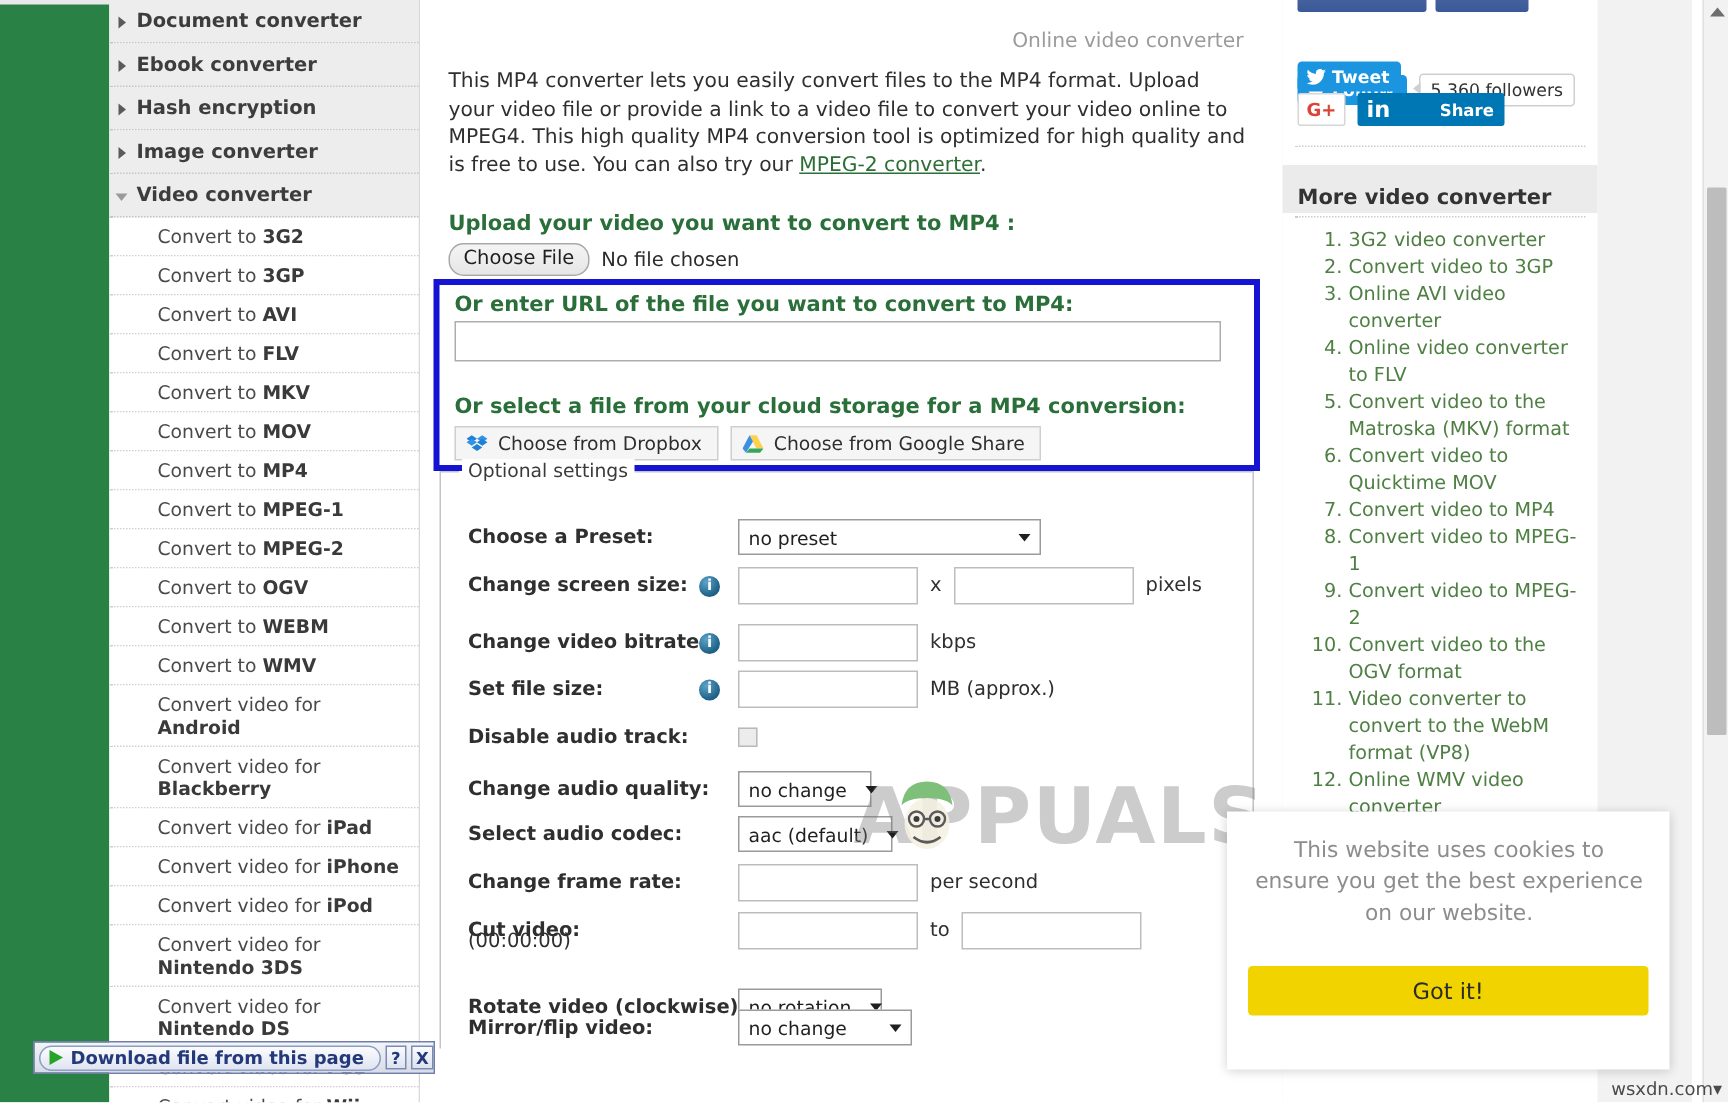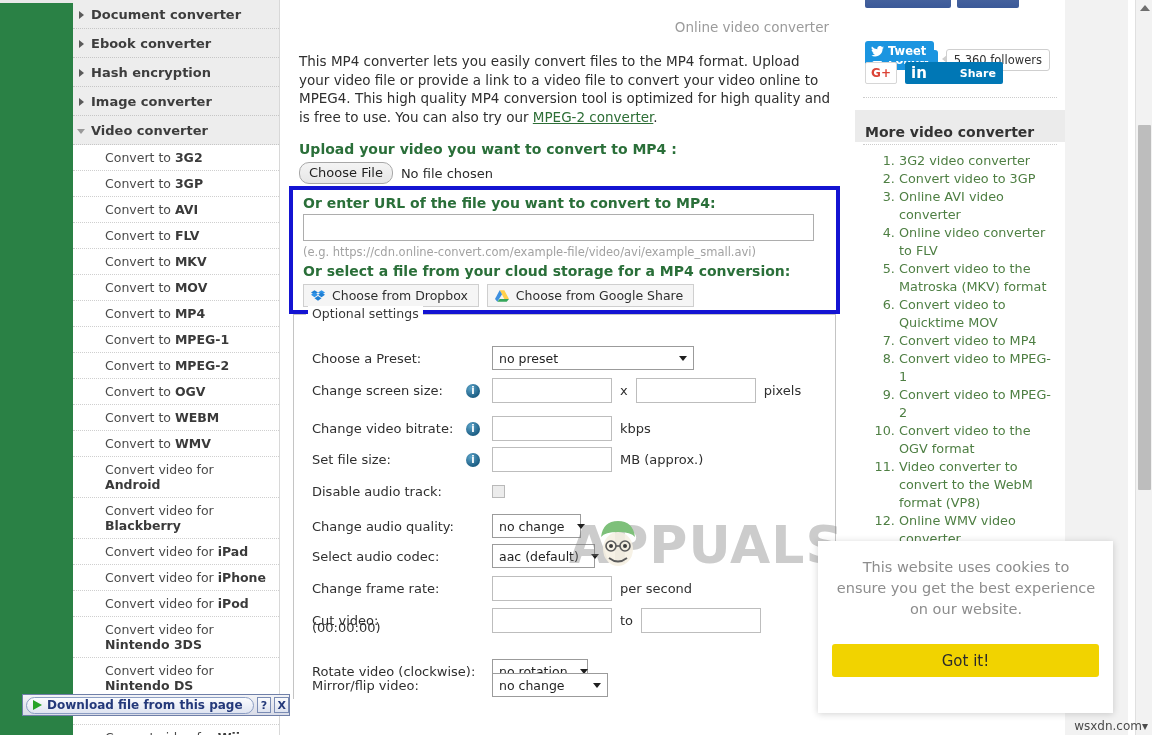--- a/index.html
+++ b/index.html
@@ -81,21 +81,21 @@
     background: #ffffff;
     overflow: hidden;
     padding-left: 26px;
   }
   .page-kicker {
     position:absolute; right: 25px; top: 19px;
     font-size: 13.5px; color: #9b9b9b;
     white-space: nowrap;
   }
   .intro {
-    position:absolute; left: 18px; top: 52px; width: 534px;
+    position:absolute; left: 18px; top: 45px; width: 534px;
     font-size: 13.5px; color: #2f2f2f; line-height: 18.5px;
   }
   .intro a { color: #2d6e36; text-decoration: underline; }
 
   .h-upload {
     position:absolute; left: 18px; top: 141px;
     font-size: 14px; font-weight: bold; color: #2a6f39;
     white-space: nowrap;
   }
   .filerow { position:absolute; left:18px; top:162px; display:flex; align-items:center; }
@@ -165,21 +165,21 @@
   }
   .optset-legend {
     position:absolute; left: 14px; top: -8px;
     font-size: 12.5px; color:#3a3a3a; background:#fff; padding:0 4px;
     white-space:nowrap;
   }
   .frow {
     position:absolute; left: 0; display:flex; align-items:center;
     font-size: 13px; color:#2f2f2f;
   }
-  .flabel { width: 172px; padding-left: 18px; white-space:nowrap; }
+  .flabel { width: 172px; padding-left: 18px; white-space:nowrap;font-weight:bold; }
   .ic-info {
     width:14px; height:14px; border-radius:50%;
     background: radial-gradient(circle at 35% 30%, #5da4c9, #1d5f85 70%);
     color:#fff; font-size:10px; font-weight:bold;
     display:flex; align-items:center; justify-content:center;
     flex:0 0 14px; line-height:1;
   }
   .ic-slot { width: 26px; display:flex; justify-content:flex-start; }
   .txtin {
     height: 25px; border:1px solid #bdbdbd; background:#fff;
@@ -419,21 +419,20 @@
     <div class="h-upload">Upload your video you want to convert to MP4 :</div>
 
     <div class="filerow">
       <button class="btn-choose-file">Choose File</button>
       <span class="file-none">No file chosen</span>
     </div>
 
     <div class="blue-box">
       <div class="h-url">Or enter URL of the file you want to convert to MP4:</div>
       <input class="url-input" type="text" value="" style="">
-      <div class="url-eg">(e.g. https://cdn.online-convert.com/example-file/video/avi/example_small.avi)</div>
       <div class="h-cloud">Or select a file from your cloud storage for a MP4 conversion:</div>
       <div class="cloudrow">
         <div class="btn-cloud">
           <svg class="ic-dropbox" viewBox="0 0 24 24">
             <polygon points="6,2 0,6 6,10 12,6" fill="#1e7fd4"></polygon>
             <polygon points="18,2 24,6 18,10 12,6" fill="#2f93e8"></polygon>
             <polygon points="6,14 0,10 6,6 12,10" fill="#2f93e8"></polygon>
             <polygon points="18,14 24,10 18,6 12,10" fill="#1e7fd4"></polygon>
             <polygon points="6,16 12,12 18,16 12,20" fill="#1e7fd4"></polygon>
           </svg>

